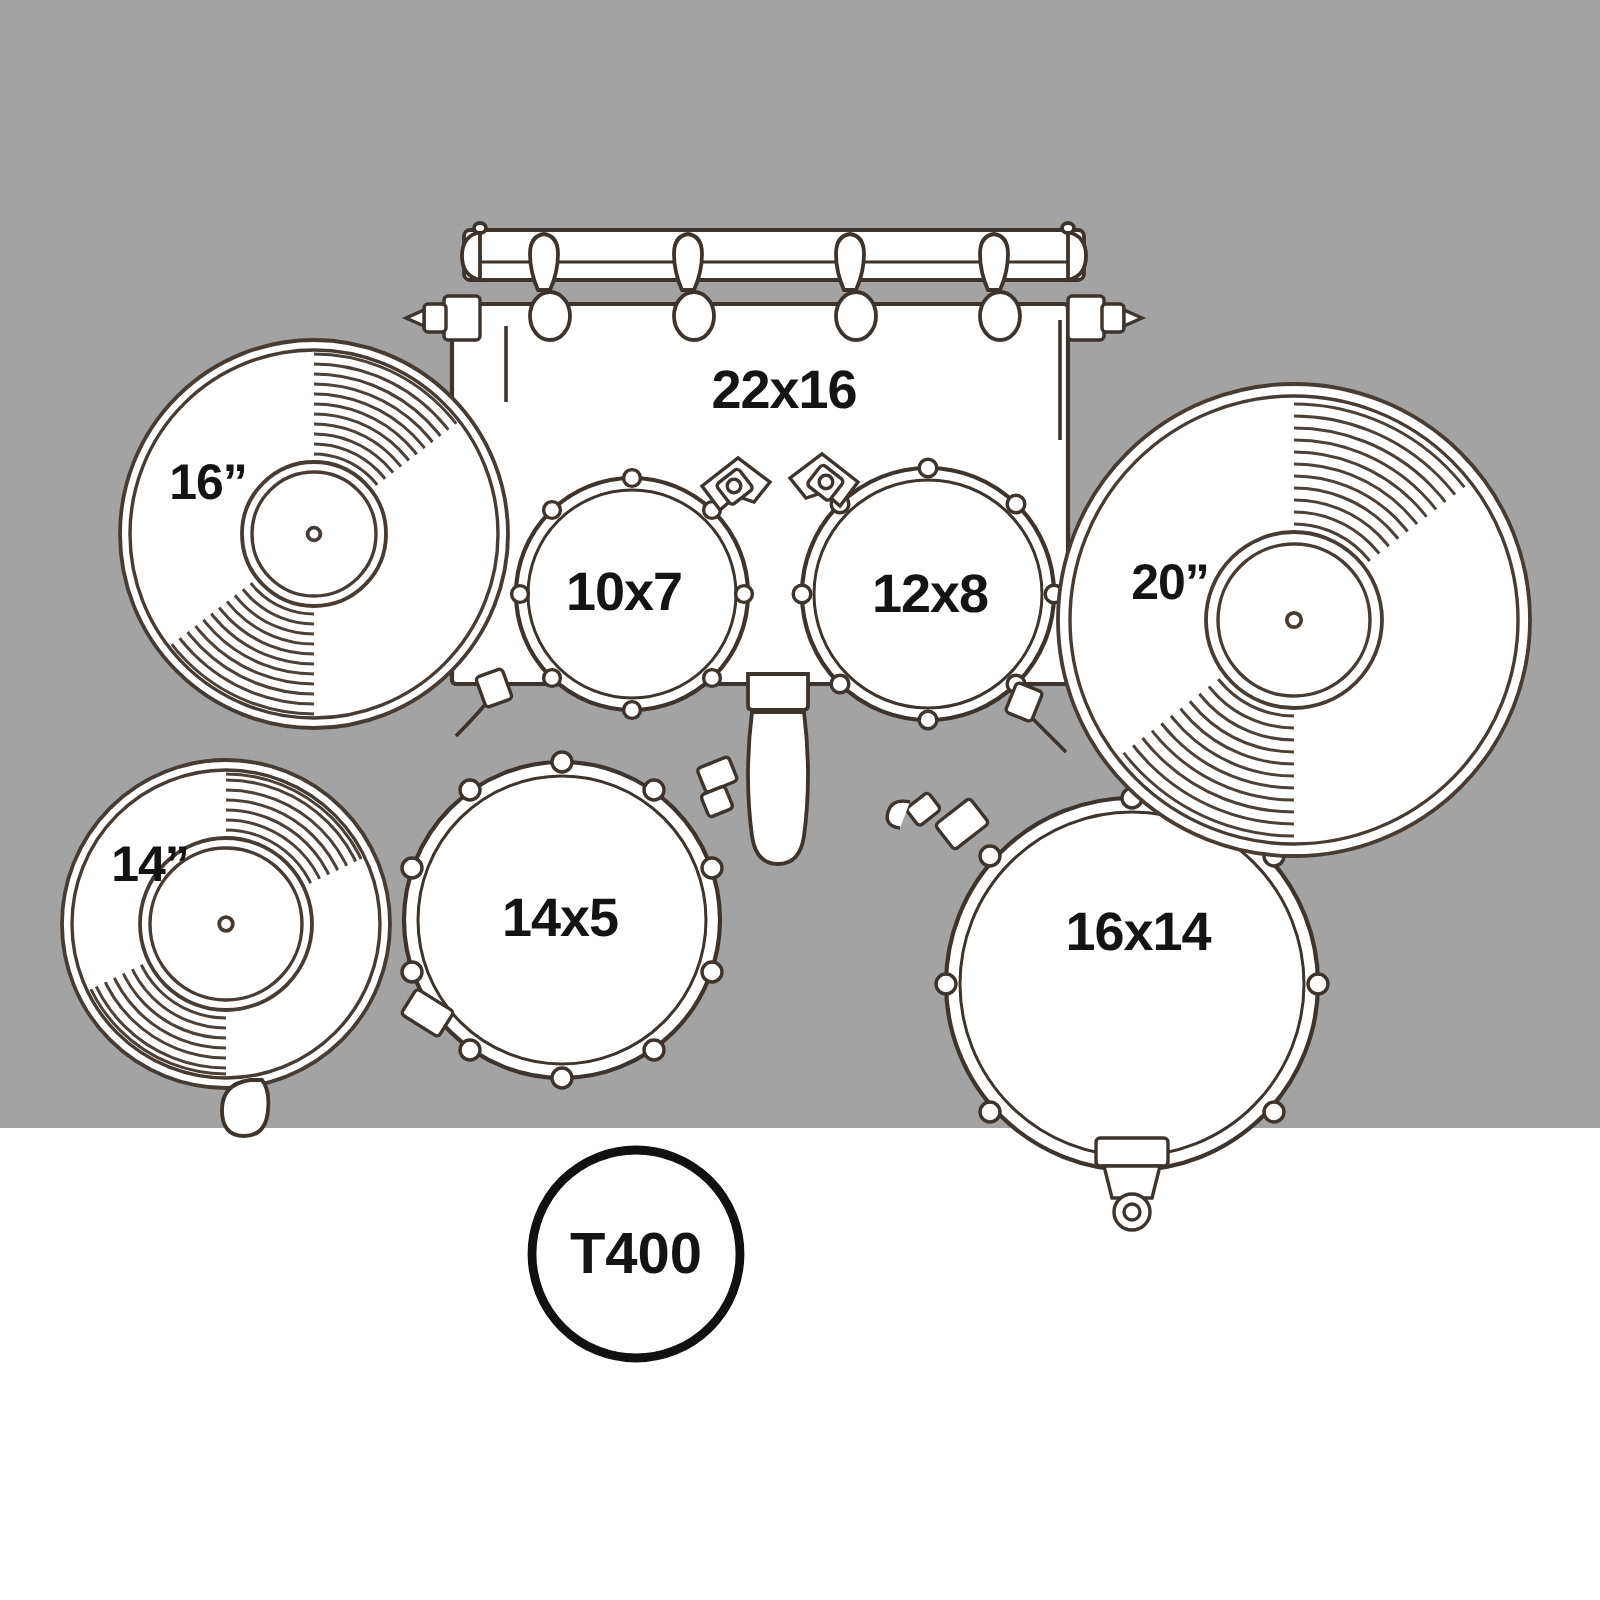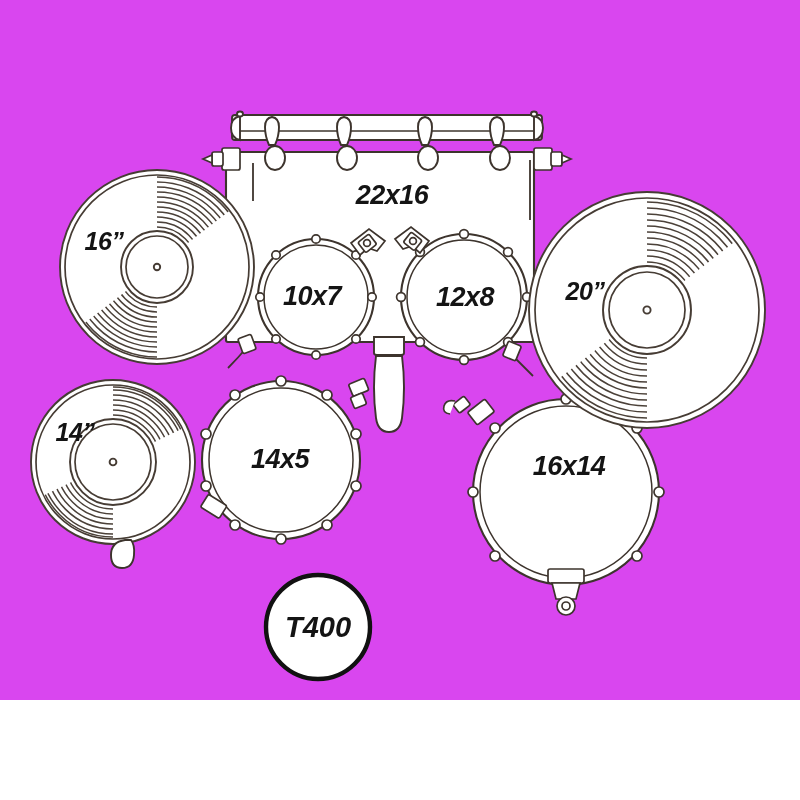--- a/index.html
+++ b/index.html
@@ -9,23 +9,22 @@
   }
   body {
     width: 800px;
     height: 800px;
     font-family: "Liberation Sans", sans-serif;
     overflow: hidden;
   }
   #kit-canvas {
     position: relative;
     width: 800px;
-    height: 700px;
-    background: #d946ef;
-    font-style: italic;
+    height: 564px;
+    background: #a3a3a3;
   }
   #kit-svg {
     position: absolute;
     top: 0;
     left: 0;
     width: 800px;
     height: 800px;
     display: block;
   }
   .lbl {

